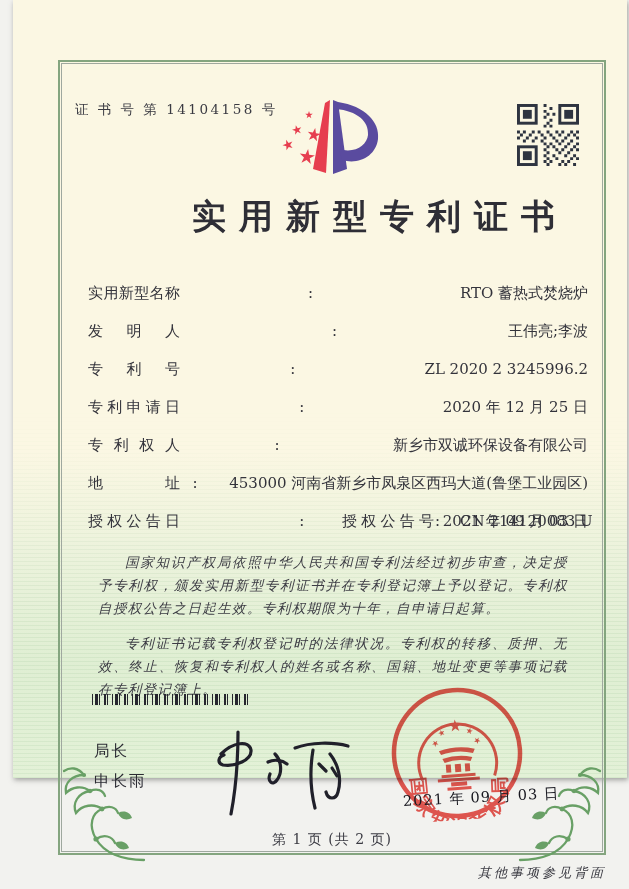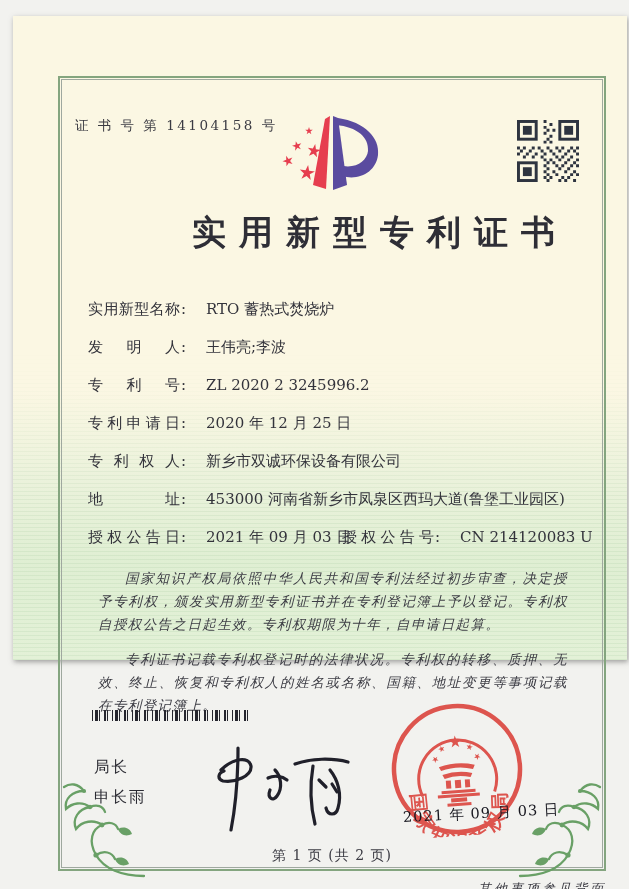--- a/index.html
+++ b/index.html
@@ -1,39 +1,39 @@
 <!DOCTYPE html>
 <html><head>
 <meta charset="utf-8">
 <style>
   html,body{margin:0;padding:0;width:629px;height:889px;overflow:hidden;
     font-family:"DejaVu Serif","Liberation Serif",serif;}
   .scan{position:absolute;inset:0;background:#f2f2ef;}
-  .page{position:absolute;left:13px;top:16px;width:614px;height:644px;
+  .page{position:absolute;left:13px;top:0;width:614px;height:778px;
     background:#fbf7e3;box-shadow:1px 2px 5px rgba(90,90,90,.55);}
   
   .green-wash{position:absolute;inset:0;pointer-events:none;
     background:linear-gradient(180deg,rgba(228,240,216,0) 58%,rgba(228,240,216,.7) 72%,
       rgba(222,238,210,.95) 85%,rgba(227,241,215,1) 100%);}
   .green-lines{position:absolute;left:0;right:0;top:52%;bottom:0;pointer-events:none;opacity:.55;
     background:repeating-linear-gradient(180deg,rgba(116,168,116,.22) 0 1px,rgba(0,0,0,0) 1px 4px);
     -webkit-mask-image:linear-gradient(180deg,transparent 0,#000 55%);
     mask-image:linear-gradient(180deg,transparent 0,#000 55%);}
   .cert{position:absolute;left:45px;top:60px;width:548px;height:795px;}
   .frame-outer{position:absolute;inset:0;border:2px solid #84a57f;pointer-events:none;}
   .frame-inner{position:absolute;inset:3px;border:1px solid #9fa89f;pointer-events:none;}
 
   .cert-no{position:absolute;left:17px;top:41px;font-size:13.5px;letter-spacing:2.5px;color:#3a3a42;}
   .logo{position:absolute;left:214px;top:33px;}
   .qr{position:absolute;left:459px;top:44px;}
   .title{position:absolute;left:0;top:134px;width:100%;text-align:center;
     font-size:34px;font-weight:600;letter-spacing:13px;color:#2e2e36;margin-left:48px;}
 
   .fields{position:absolute;left:30px;top:224px;width:500px;font-size:15px;color:#33333b;}
-  .field-row{display:flex;align-items:baseline;height:16px;margin-bottom:22px;position:relative;}
+  .field-row{display:flex;align-items:baseline;height:16px;margin-bottom:22px;position:relative;justify-content:space-between;}
   .flabel{display:inline-block;width:92px;text-align:justify;text-align-last:justify;}
   .fcolon{margin-left:1px;}
   .fvalue{margin-left:20px;white-space:nowrap;}
   .pair2{position:absolute;left:242px;top:0;display:flex;align-items:baseline;padding-left:12px;}
 
   .paragraphs{position:absolute;left:28px;top:479px;width:494px;font-size:13.5px;
     line-height:23px;letter-spacing:1.4px;color:#3c3c44;text-align:justify;font-style:italic;}
   .paragraphs p{margin:12px;text-indent:2em;}
 
   .barcode{position:absolute;left:34px;top:634px;width:160px;height:11px;

